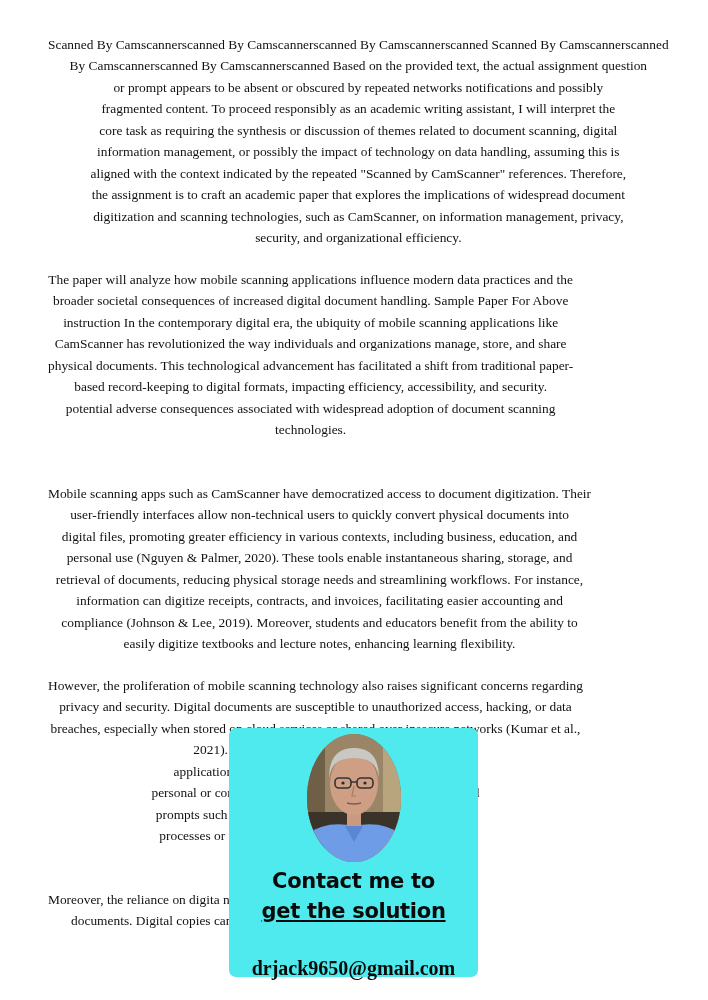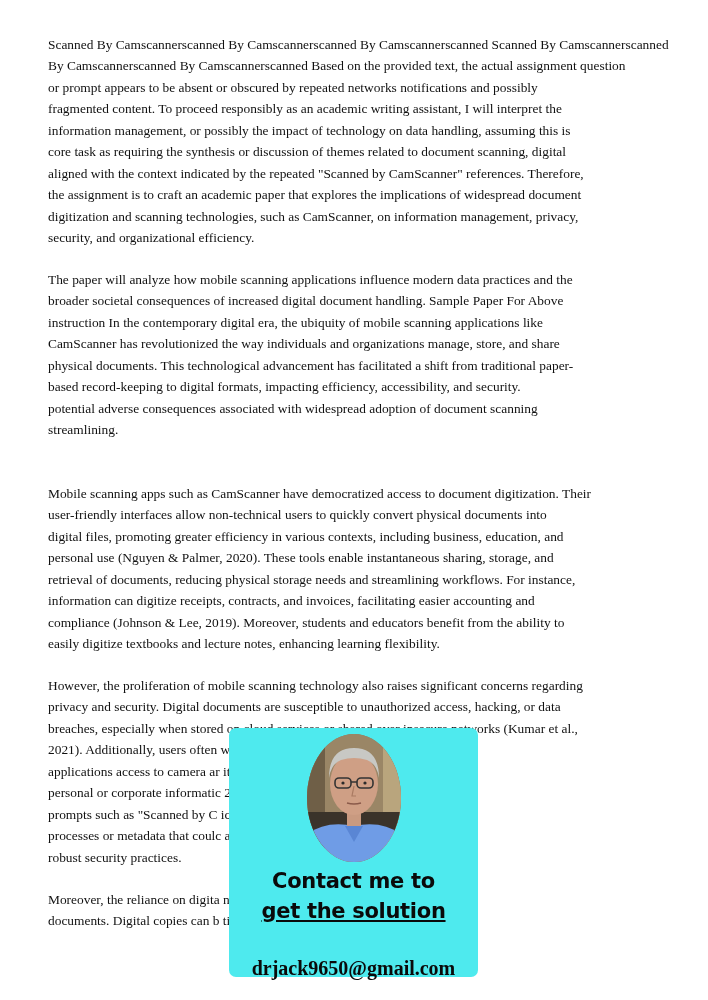--- a/index.html
+++ b/index.html
@@ -6,21 +6,21 @@
   body { width: 708px; height: 1000px; position: relative; overflow: hidden; }
   .page {
     position: absolute; left: 0; top: 0; width: 708px; height: 1000px;
     background: #ffffff;
   }
   .para {
     position: absolute; left: 48px; margin: 0;
     font-family: "Liberation Serif", "DejaVu Serif", serif;
     font-size: 13.4px; color: #111111;
   }
-  .line { display: block; height: 21.45px; line-height: 21.45px; white-space: nowrap; }
+  .line { display: block; height: 21.45px; line-height: 21.45px; white-space: nowrap; text-align: center; }
   .overlay {
     position: absolute; left: 229px; top: 728px; width: 249px; height: 249px;
     background: #4eeaee;
     border-radius: 7px;
   }
   .portrait {
     position: absolute; left: 78px; top: 6px; width: 94px; height: 128px;
     border-radius: 50%; overflow: hidden; background: #8a7a5e;
   }
   .contact-line {
@@ -37,37 +37,37 @@
 </head>
 <body>
 
 <div class="page">
 
   <p class="para" style="top:34px;">
     <span class="line">Scanned By Camscannerscanned By Camscannerscanned By Camscannerscanned Scanned By Camscannerscanned</span>
     <span class="line">By Camscannerscanned By Camscannerscanned Based on the provided text, the actual assignment question</span>
     <span class="line">or prompt appears to be absent or obscured by repeated networks notifications and possibly</span>
     <span class="line">fragmented content. To proceed responsibly as an academic writing assistant, I will interpret the</span>
+    <span class="line">core task as requiring the synthesis or discussion of themes related to document scanning, digital</span>
     <span class="line">information management, or possibly the impact of technology on data handling, assuming this is</span>
-    <span class="line">core task as requiring the synthesis or discussion of themes related to document scanning, digital</span>
     <span class="line">aligned with the context indicated by the repeated "Scanned by CamScanner" references. Therefore,</span>
     <span class="line">the assignment is to craft an academic paper that explores the implications of widespread document</span>
     <span class="line">digitization and scanning technologies, such as CamScanner, on information management, privacy,</span>
     <span class="line">security, and organizational efficiency.</span>
   </p>
 
   <p class="para" style="top:269px;">
     <span class="line">The paper will analyze how mobile scanning applications influence modern data practices and the</span>
     <span class="line">broader societal consequences of increased digital document handling. Sample Paper For Above</span>
     <span class="line">instruction In the contemporary digital era, the ubiquity of mobile scanning applications like</span>
     <span class="line">CamScanner has revolutionized the way individuals and organizations manage, store, and share</span>
     <span class="line">physical documents. This technological advancement has facilitated a shift from traditional paper-</span>
     <span class="line">based record-keeping to digital formats, impacting efficiency, accessibility, and security.</span>
     <span class="line">potential adverse consequences associated with widespread adoption of document scanning</span>
-    <span class="line">streamlining.</span>
+    <span class="line">technologies.</span>
   </p>
 
   <p class="para" style="top:483px;">
     <span class="line">Mobile scanning apps such as CamScanner have democratized access to document digitization. Their</span>
     <span class="line">user-friendly interfaces allow non-technical users to quickly convert physical documents into</span>
     <span class="line">digital files, promoting greater efficiency in various contexts, including business, education, and</span>
     <span class="line">personal use (Nguyen &amp; Palmer, 2020). These tools enable instantaneous sharing, storage, and</span>
     <span class="line">retrieval of documents, reducing physical storage needs and streamlining workflows. For instance,</span>
     <span class="line">information can digitize receipts, contracts, and invoices, facilitating easier accounting and</span>
     <span class="line">compliance (Johnson &amp; Lee, 2019). Moreover, students and educators benefit from the ability to</span>

